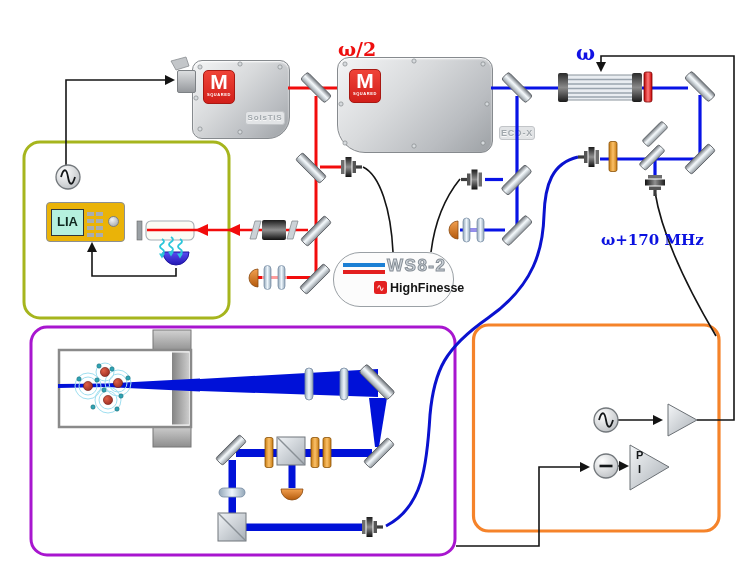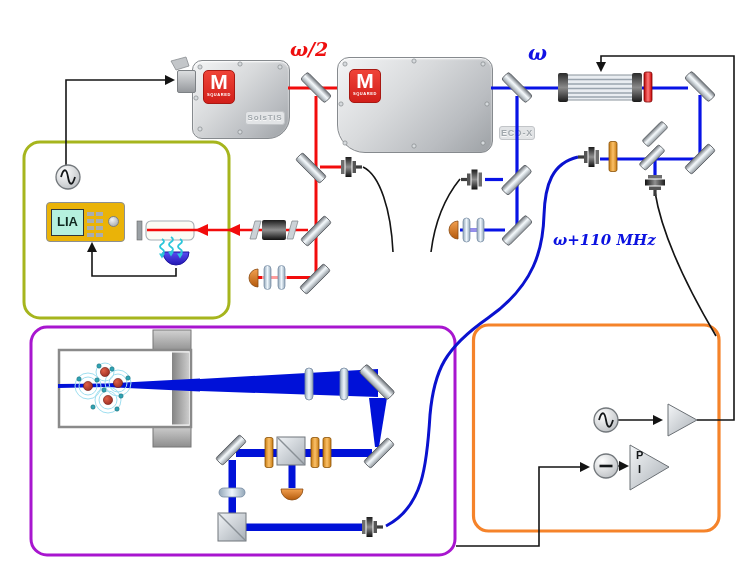--- a/index.html
+++ b/index.html
@@ -10,21 +10,21 @@
   .laserbox{background:linear-gradient(135deg,#f4f5f6 0%,#d8dadc 40%,#b9bcc0 75%,#9da1a5 100%);
             border:1.5px solid #868a8e;box-shadow:inset 0 1px 2px #fff;z-index:1;}
   .mlogo{background:linear-gradient(180deg,#ef4438,#d21f1a);border:1px solid #a81812;border-radius:5px;
          color:#fff;text-align:center;}
   .mlogo .m{font-size:21px;font-weight:900;line-height:20px;display:block;margin-top:1px;}
   .mlogo .sub{font-size:4px;font-weight:700;letter-spacing:.6px;display:block;}
   .badge{background:#e2e4e6;border:1px solid #c2c5c8;border-radius:3px;color:#a0a7ac;
          font-size:9px;font-weight:700;letter-spacing:.8px;text-align:center;
          text-shadow:0 1px 0 #f8f8f8;line-height:12px;z-index:2;}
   
-  .math{font-family:"DejaVu Serif",serif;font-style:italic;font-weight:700;z-index:6;}
+  .math{font-family:"DejaVu Serif",serif;font-weight:700;z-index:6;margin-left:48px;}
   
   .lia{background:#eab308;border:1.5px solid #8b8f93;border-radius:4px;z-index:5;}
   .lia-screen{background:#b5f0de;border:1px solid #30343a;color:#102820;font-size:13px;
               font-weight:700;text-align:center;line-height:24px;font-family:"Liberation Sans",sans-serif;}
   .lia-btn{background:#a9adb1;width:7px;height:4px;}
   .lia-knob{width:9px;height:9px;border-radius:50%;border:1px solid #7b7f83;
             background:radial-gradient(circle at 35% 30%,#f2f3f4,#9a9ea2);}
   
   .ws8{background:#fcfcfc;border:1.5px solid #9aa0a5;border-radius:27px;z-index:5;}
   .ws8-model{font-size:17px;font-weight:700;letter-spacing:1.5px;color:#cdd3d9;
@@ -345,31 +345,38 @@
         <use href="#scr" x="414" y="146"></use>
         <use href="#scr" x="483" y="143"></use>
       <use href="#scr" x="341" y="104"></use>
         <use href="#scr" x="487" y="104"></use>
     </g>
     <polygon points="171,61 186,57 189,66 176,70" fill="#c3c6c9" stroke="#8a8e92" stroke-width="0.8"></polygon>
   </svg>
 
   <div class="abs math" style="left:290px;top:38px;font-size:19px;color:#ee0f0f;">ω/2</div>
   <div class="abs math" style="left:528px;top:41px;font-size:20px;color:#1212e4;">ω</div>
-  <div class="abs math" style="left:553px;top:231px;font-size:15px;color:#0b12e0;">ω+110 MHz</div>
+  <div class="abs math" style="left:553px;top:231px;font-size:15px;color:#0b12e0;">ω+170 MHz</div>
 
   <div class="abs lia" style="left:46px;top:202px;width:77px;height:38px;">
     <div class="abs lia-screen" style="left:4px;top:6px;width:31px;height:25px;">LIA</div>
     <div class="abs lia-btn" style="left:40px;top:9px;"></div>
     <div class="abs lia-btn" style="left:49px;top:9px;"></div>
     <div class="abs lia-btn" style="left:40px;top:16px;"></div>
     <div class="abs lia-btn" style="left:49px;top:16px;"></div>
     <div class="abs lia-btn" style="left:40px;top:23px;"></div>
     <div class="abs lia-btn" style="left:49px;top:23px;"></div>
     <div class="abs lia-btn" style="left:40px;top:30px;"></div>
     <div class="abs lia-btn" style="left:49px;top:30px;"></div>
     <div class="abs lia-knob" style="left:61px;top:13px;"></div>
   </div>
 
+  <div class="abs ws8" style="left:333px;top:252px;width:119px;height:53px;">
+    <div class="abs" style="left:9px;top:10px;width:42px;height:4px;background:#1b7fd4;"></div>
+    <div class="abs" style="left:9px;top:16.5px;width:42px;height:4px;background:#e32020;"></div>
+    <div class="abs ws8-model" style="left:53px;top:3px;">WS8-2</div>
+    <div class="abs hf-logo" style="left:40px;top:28px;width:13px;height:13px;">∿</div>
+    <div class="abs ws8-brand" style="left:56px;top:28px;">HighFinesse</div>
+  </div>
 
   <div class="abs pi-txt" style="left:636px;top:450px;">P</div>
   <div class="abs pi-txt" style="left:638px;top:464px;">I</div>
 </div>
 
 </body></html>

